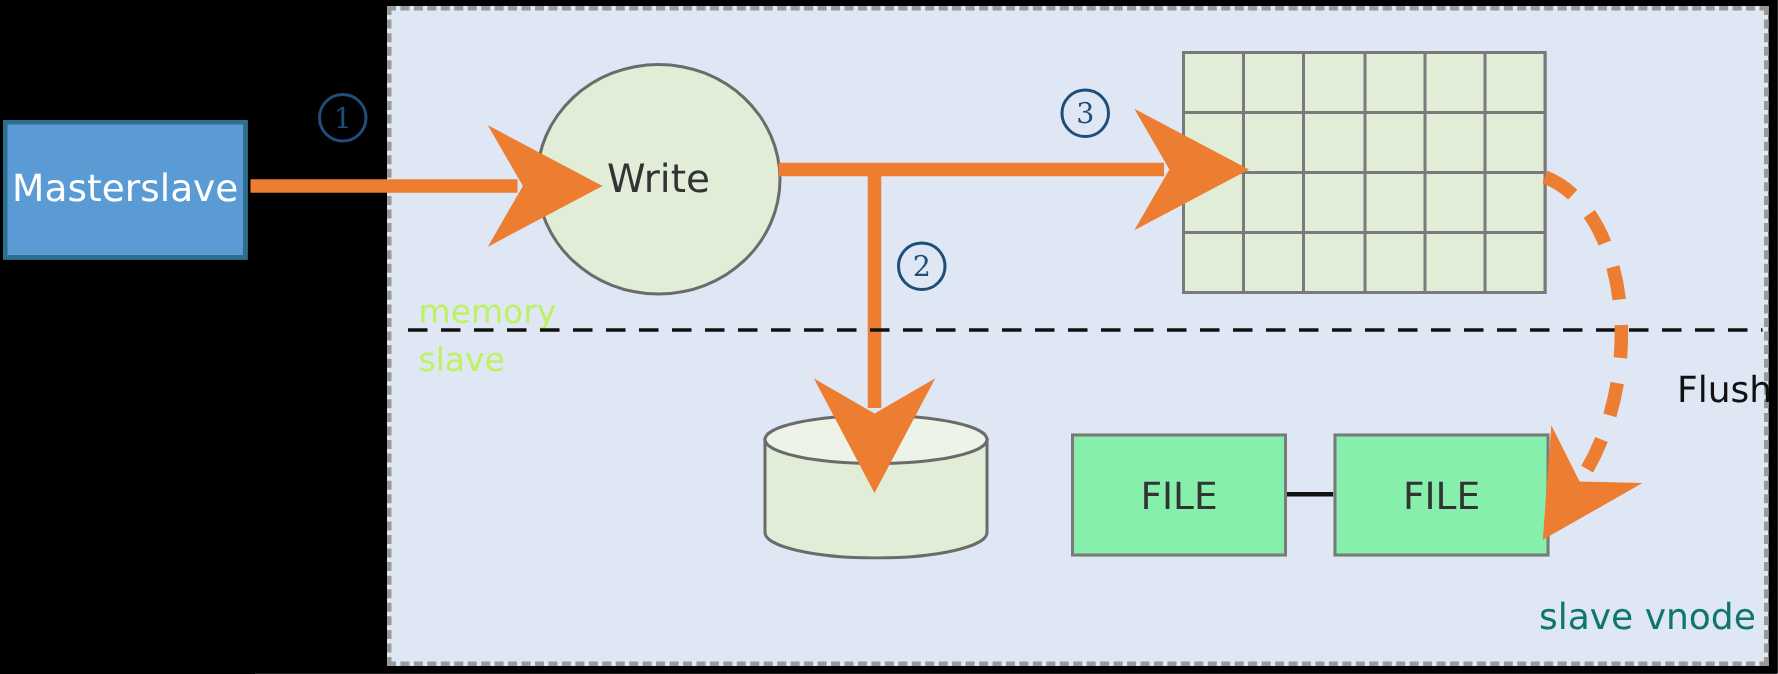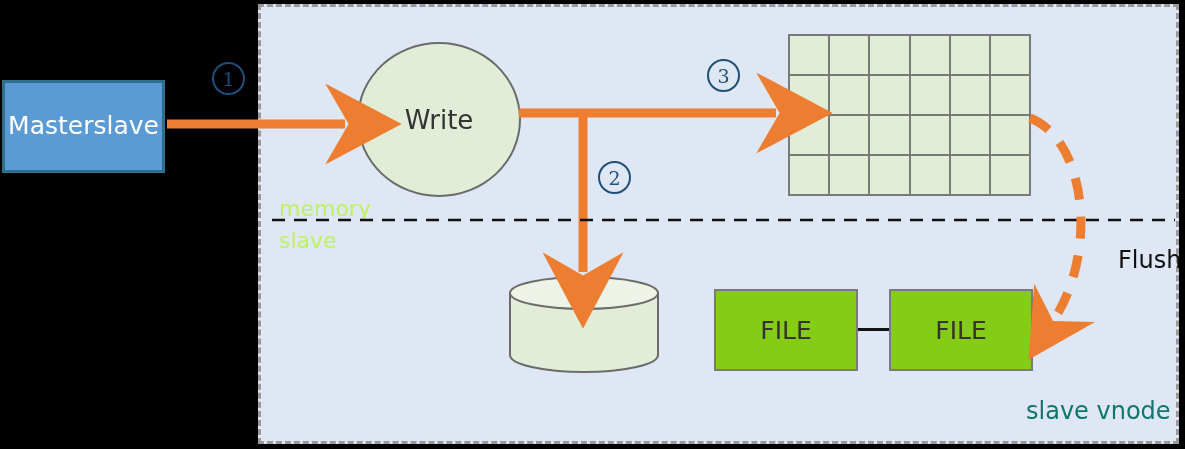--- a/index.html
+++ b/index.html
@@ -130,21 +130,21 @@
     font-size: 24px;
     color: #111111;
   }
 
   
   .file-box {
     position: absolute;
     top: 289px;
     width: 144px;
     height: 82px;
-    background: #84cc16;
+    background: #86efac;
     border: 2px solid #7a7a7a;
     box-sizing: border-box;
     display: flex;
     align-items: center;
     justify-content: center;
     font-size: 25px;
     color: #333333;
   }
   #file-box-1 { left: 714px; }
   #file-box-2 { left: 889px; }

